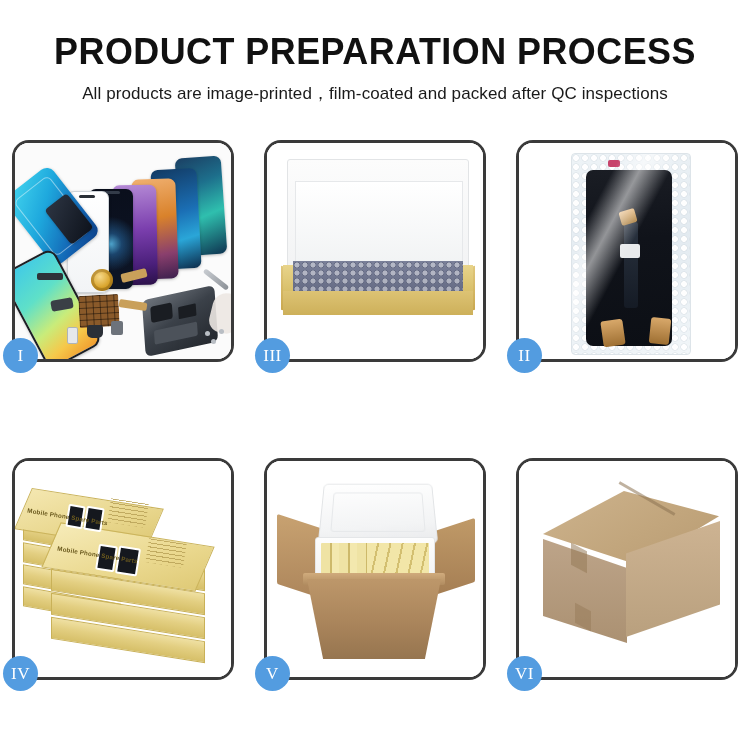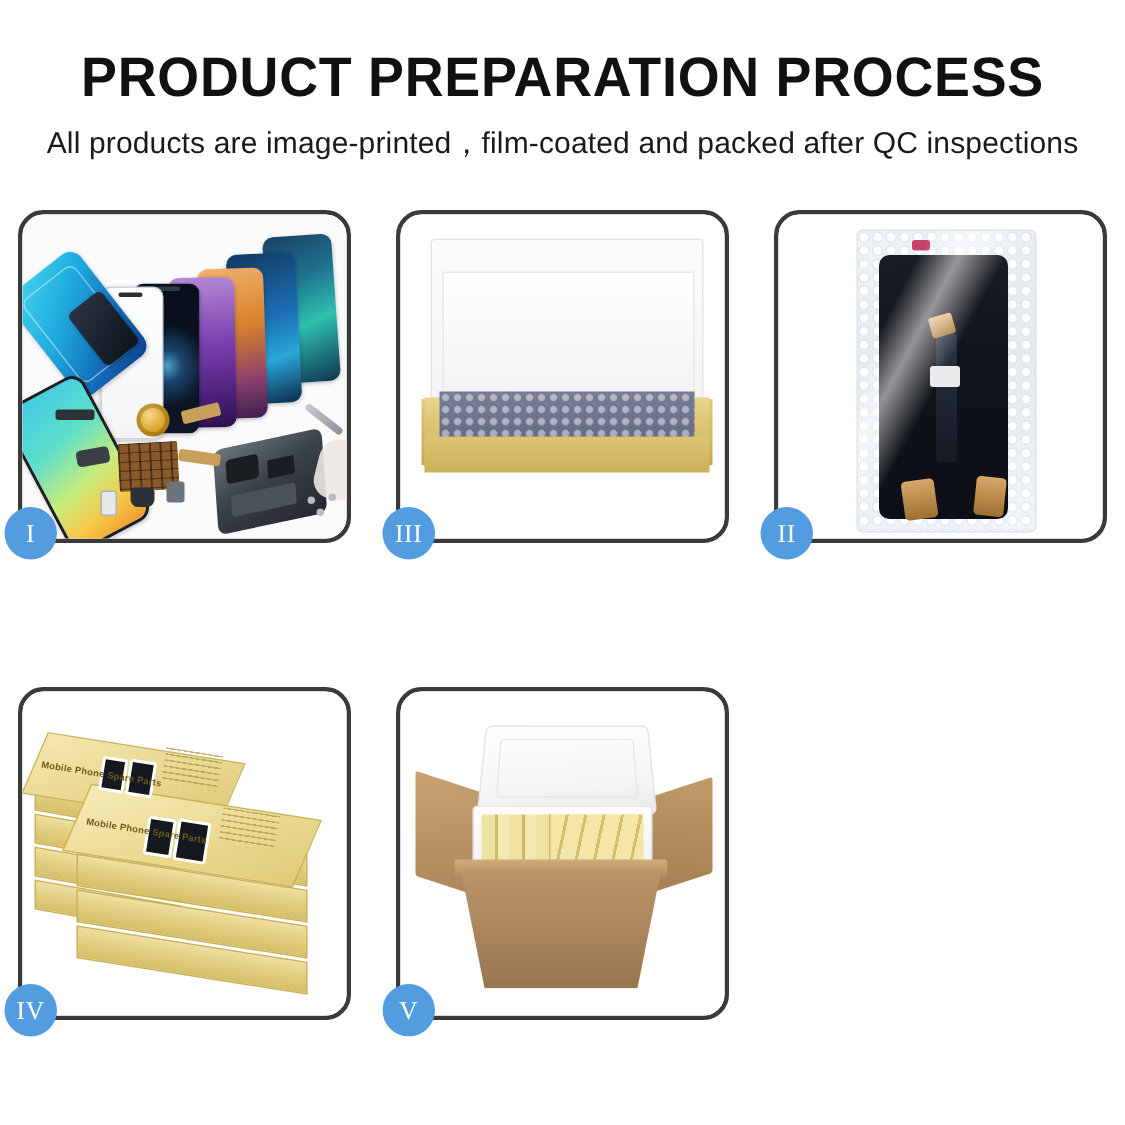--- a/index.html
+++ b/index.html
@@ -38,21 +38,21 @@
     letter-spacing: 0.5px;
     color: #111111;
     transform: scaleX(0.97);
     line-height: 1.05;
     white-space: nowrap;
   }
   .subtitle {
     margin: 0;
     padding-top: 10px;
     font-family: "Liberation Sans", sans-serif;
-    font-size: 20px;
+    font-size: 17px;
     font-weight: normal;
     color: #1a1a1a;
     letter-spacing: 0.1px;
     white-space: nowrap;
   }
 
   
   .grid {
     position: absolute;
     left: 12px;
@@ -579,15 +579,28 @@
           <div class="p5-foam-box"></div>
           <div class="p5-contents"></div>
           <div class="p5-contents2"></div>
           <div class="p5-rim"></div>
           <div class="p5-body"></div>
         </div>
       </div>
       <div class="badge">V</div>
     </div>
 
+    <div class="panel p6">
+      <div class="panel-inner">
+        <div class="stage">
+          <div class="p6-top"></div>
+          <div class="p6-left"></div>
+          <div class="p6-right"></div>
+          <div class="p6-seam"></div>
+          <div class="p6-tapeA"></div>
+          <div class="p6-tapeB"></div>
+        </div>
+      </div>
+      <div class="badge">VI</div>
+    </div>
 
   </div>
 </div>
 
 </body></html>

